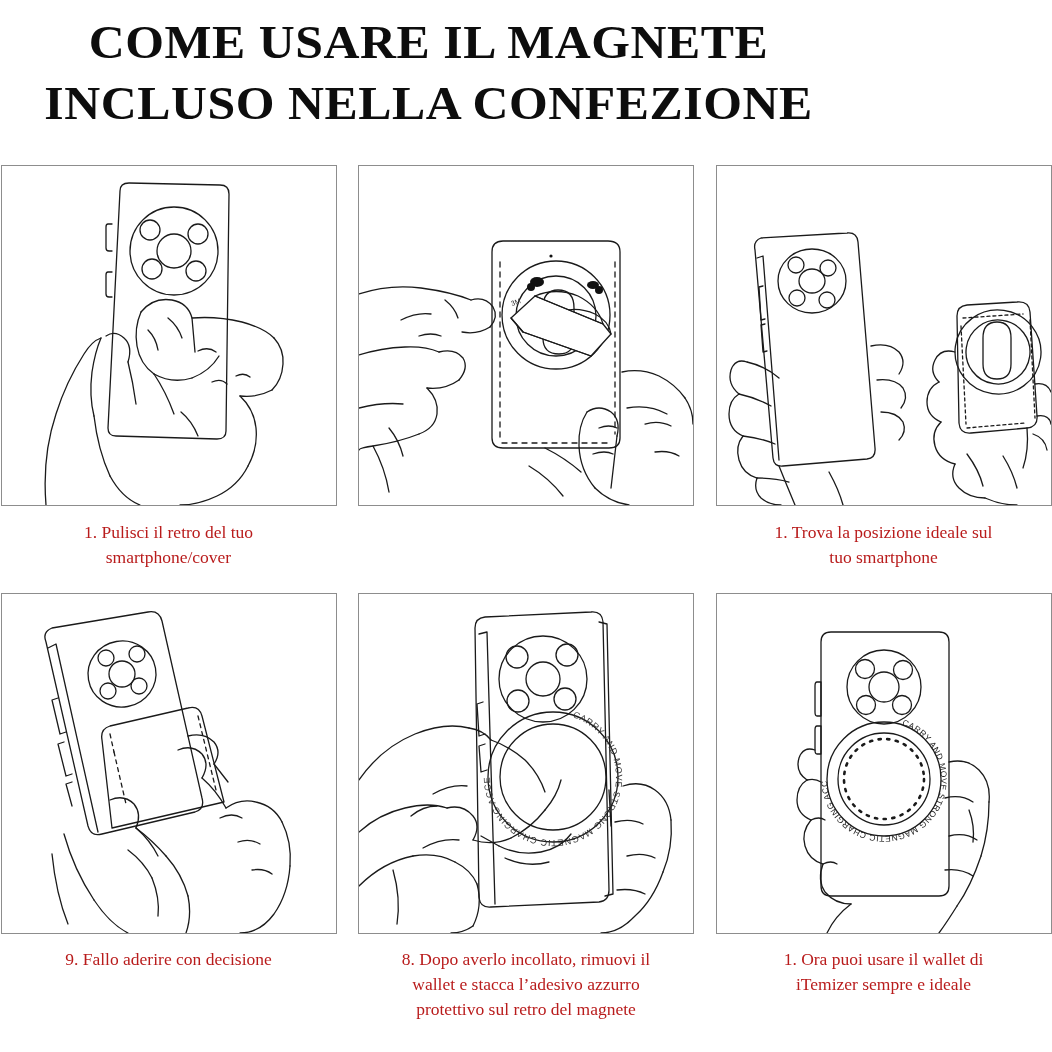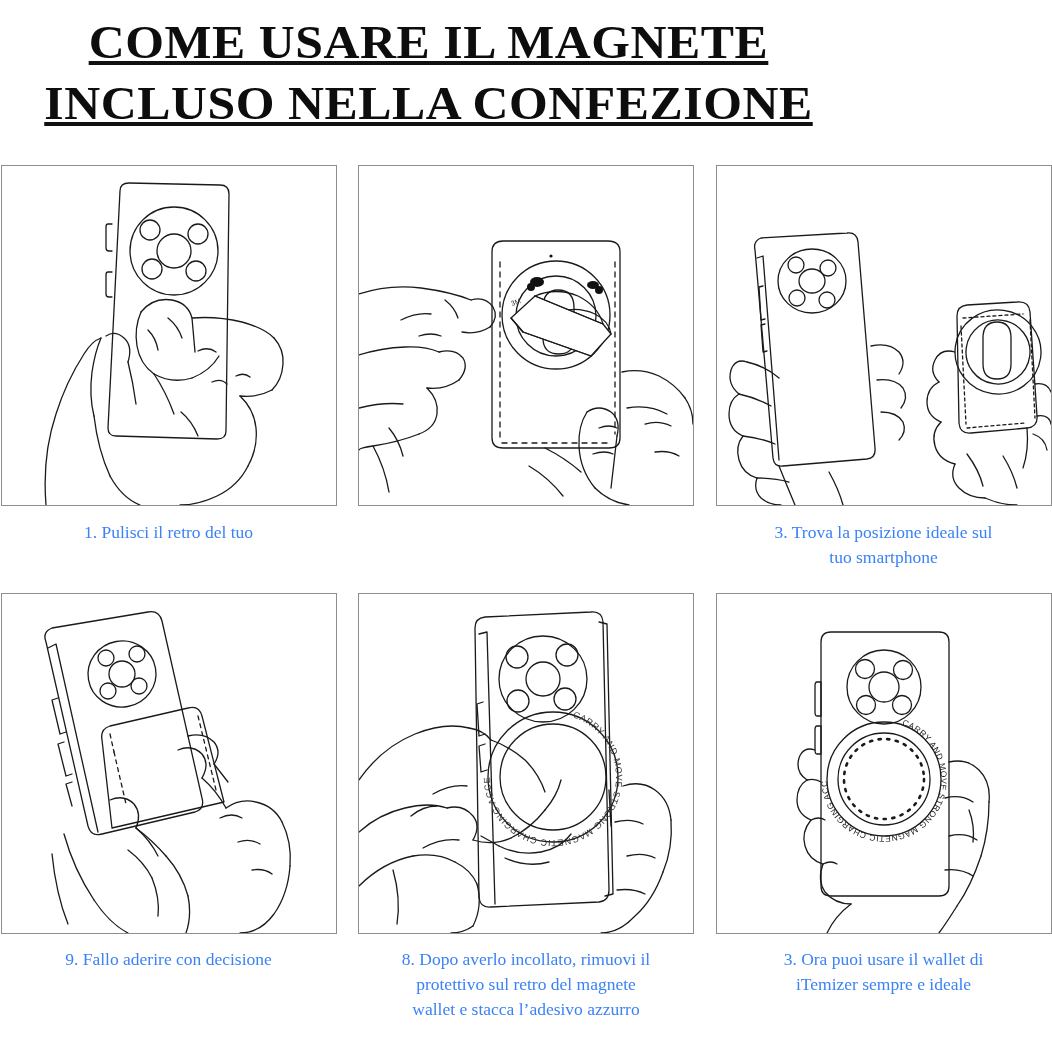--- a/index.html
+++ b/index.html
@@ -15,21 +15,20 @@
     color: #111111;
     overflow: hidden;
     position: relative;
   }
 
   
   .title-block {
     width: 857px;
     padding-top: 12px;
     text-align: center;
-    text-decoration: underline;
   }
   .title-line {
     font-family: "Liberation Serif", "DejaVu Serif", serif;
     font-weight: 700;
     font-size: 47px;
     line-height: 61px;
     letter-spacing: 0.5px;
     color: #0d0d0d;
     transform: scaleX(1.06);
     white-space: nowrap;
@@ -63,21 +62,21 @@
     position: relative;
     overflow: hidden;
   }
   .panel svg { display: block; }
 
   .caption {
     font-family: "Liberation Serif", "DejaVu Serif", serif;
     font-size: 17.5px;
     line-height: 25px;
     text-align: center;
-    color: #3b82f6;
+    color: #b91c1c;
     padding: 14px 6px 0 6px;
     width: 330px;
     box-sizing: border-box;
   }
   .row-2 { margin-top: 23px; }
   .row-2 .caption { padding-top: 13px; }
 </style>
 </head>
 <body>
 
@@ -133,20 +132,21 @@
             <path d="M92 250 Q96 284 108 310"></path>
             <path d="M108 310 Q120 332 138 339"></path>
             <path d="M126 196 Q131 216 134 238"></path>
             <path d="M166 152 Q176 160 180 172"></path>
             <path d="M146 164 Q154 172 156 184"></path>
           </g>
         </svg>
       </div>
       <div class="caption">
         <div>1. Pulisci il retro del tuo</div>
+        <div>smartphone/cover</div>
       </div>
     </div>
 
     <div class="cell">
       <div class="panel">
         <svg width="334" height="339" viewBox="0 0 334 339" fill="none" stroke="#1a1a1a" stroke-width="1.3" stroke-linecap="round" stroke-linejoin="round">
 
           <g>
             <path d="M133 86 Q133 75 144 75 L249 75 Q261 75 261 86 L261 272 Q261 282 250 282 L144 282 Q133 282 133 272 Z"></path>
             <path d="M141 96 L141 272" stroke-dasharray="5 5"></path>
@@ -266,21 +266,21 @@
             <path d="M320 250 Q332 248 334 258"></path>
             <path d="M316 268 Q328 272 330 284"></path>
             <path d="M268 332 Q284 339 300 339"></path>
             <path d="M250 288 Q262 304 266 320"></path>
             <path d="M286 290 Q296 306 300 322"></path>
             <path d="M310 262 Q312 284 306 302"></path>
           </g>
         </svg>
       </div>
       <div class="caption">
-        <div>3. Trova la posizione ideale sul</div>
+        <div>1. Trova la posizione ideale sul</div>
         <div>tuo smartphone</div>
       </div>
     </div>
   </div>
 
   <div class="row row-2">
 
     <div class="cell">
       <div class="panel">
         <svg width="334" height="339" viewBox="0 0 334 339" fill="none" stroke="#1a1a1a" stroke-width="1.3" stroke-linecap="round" stroke-linejoin="round">
@@ -398,22 +398,22 @@
             <path d="M304 278 Q294 306 276 322 Q260 339 242 339"></path>
             <path d="M256 228 Q272 224 284 230"></path>
             <path d="M268 262 Q284 258 296 264"></path>
             <path d="M258 296 Q274 294 286 300"></path>
             <path d="M250 196 L252 232"></path>
           </g>
         </svg>
       </div>
       <div class="caption">
         <div>8. Dopo averlo incollato, rimuovi il</div>
+        <div>wallet e stacca l’adesivo azzurro</div>
         <div>protettivo sul retro del magnete</div>
-        <div>wallet e stacca l’adesivo azzurro</div>
       </div>
     </div>
 
     <div class="cell">
       <div class="panel">
         <svg width="334" height="339" viewBox="0 0 334 339" fill="none" stroke="#1a1a1a" stroke-width="1.3" stroke-linecap="round" stroke-linejoin="round">
           <defs>
             <path id="ring-path-6" d="M 167 185 m -57 0 a 57 57 0 1 1 114 0 a 57 57 0 1 1 -114 0"></path>
           </defs>
 
@@ -454,18 +454,18 @@
             <path d="M232 242 Q248 238 260 246"></path>
             <path d="M228 276 Q244 274 256 282"></path>
             <path d="M90 186 Q98 184 104 188"></path>
             <path d="M94 226 Q102 222 108 226"></path>
             <path d="M106 270 Q114 266 120 270"></path>
             <path d="M252 216 Q258 232 256 248"></path>
           </g>
         </svg>
       </div>
       <div class="caption">
-        <div>3. Ora puoi usare il wallet di</div>
+        <div>1. Ora puoi usare il wallet di</div>
         <div>iTemizer sempre e ideale</div>
       </div>
     </div>
   </div>
 </div>
 
 </body></html>

